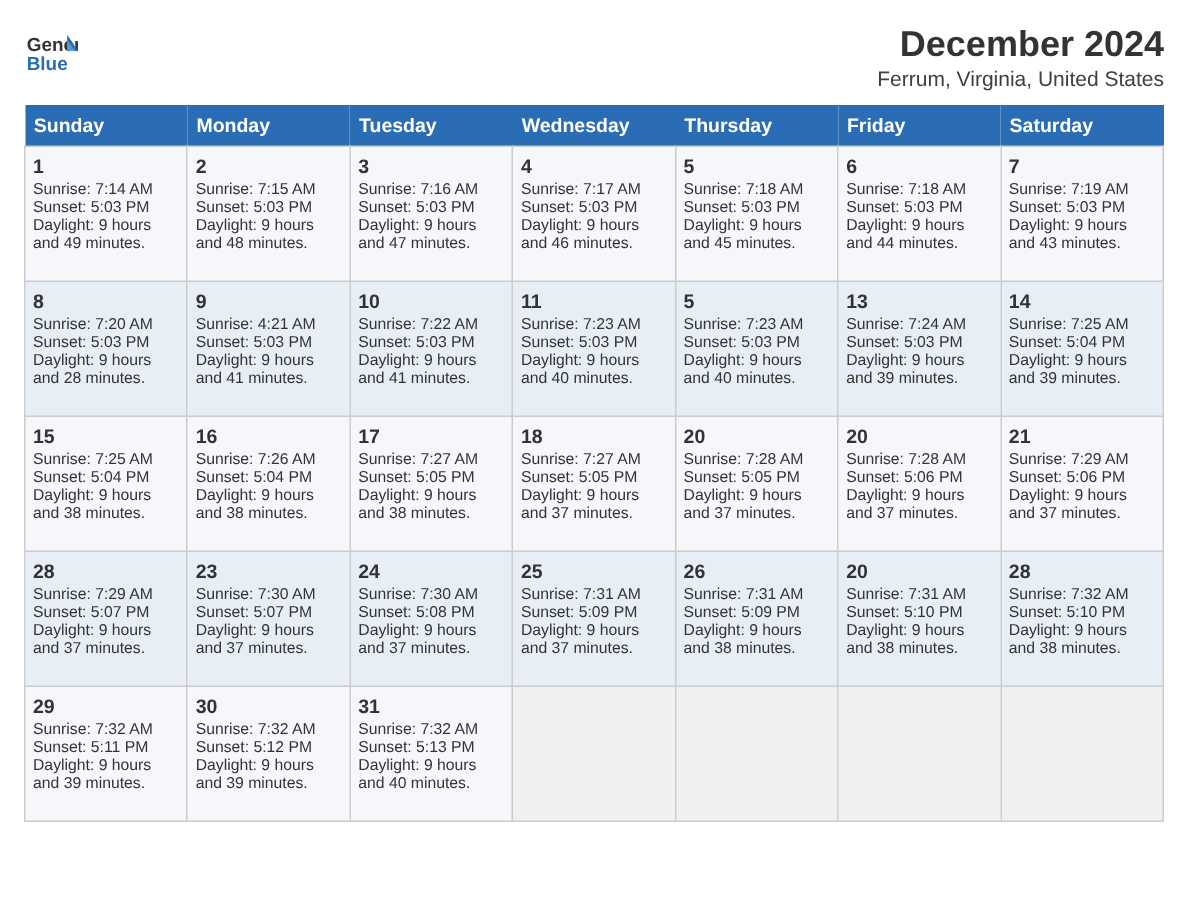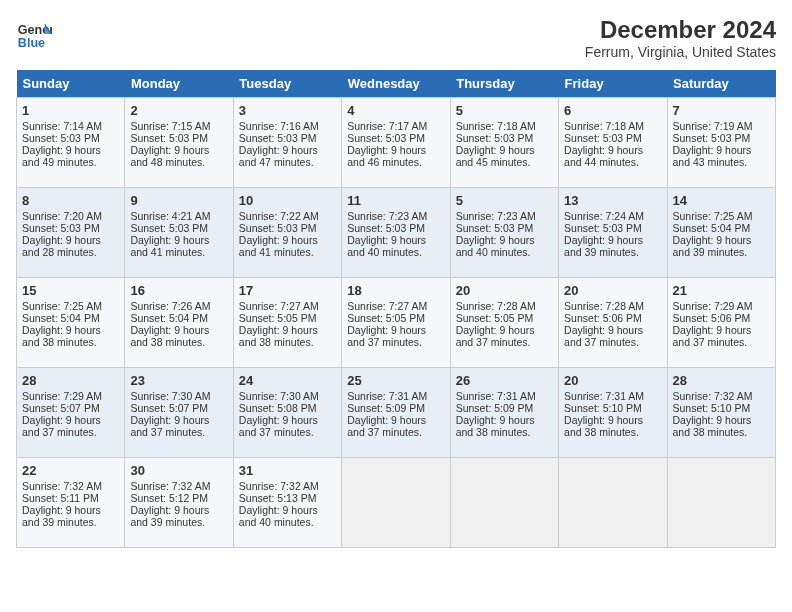--- a/index.html
+++ b/index.html
@@ -276,21 +276,21 @@
         </td>
         <td>
           <span class="day-number">28</span>
           <div>Sunrise: 7:32 AM</div>
           <div>Sunset: 5:10 PM</div>
           <div>Daylight: 9 hours and 38 minutes.</div>
         </td>
       </tr>
       <tr>
         <td>
-          <span class="day-number">22</span>
+          <span class="day-number">29</span>
           <div>Sunrise: 7:32 AM</div>
           <div>Sunset: 5:11 PM</div>
           <div>Daylight: 9 hours and 39 minutes.</div>
         </td>
         <td>
           <span class="day-number">30</span>
           <div>Sunrise: 7:32 AM</div>
           <div>Sunset: 5:12 PM</div>
           <div>Daylight: 9 hours and 39 minutes.</div>
         </td>

